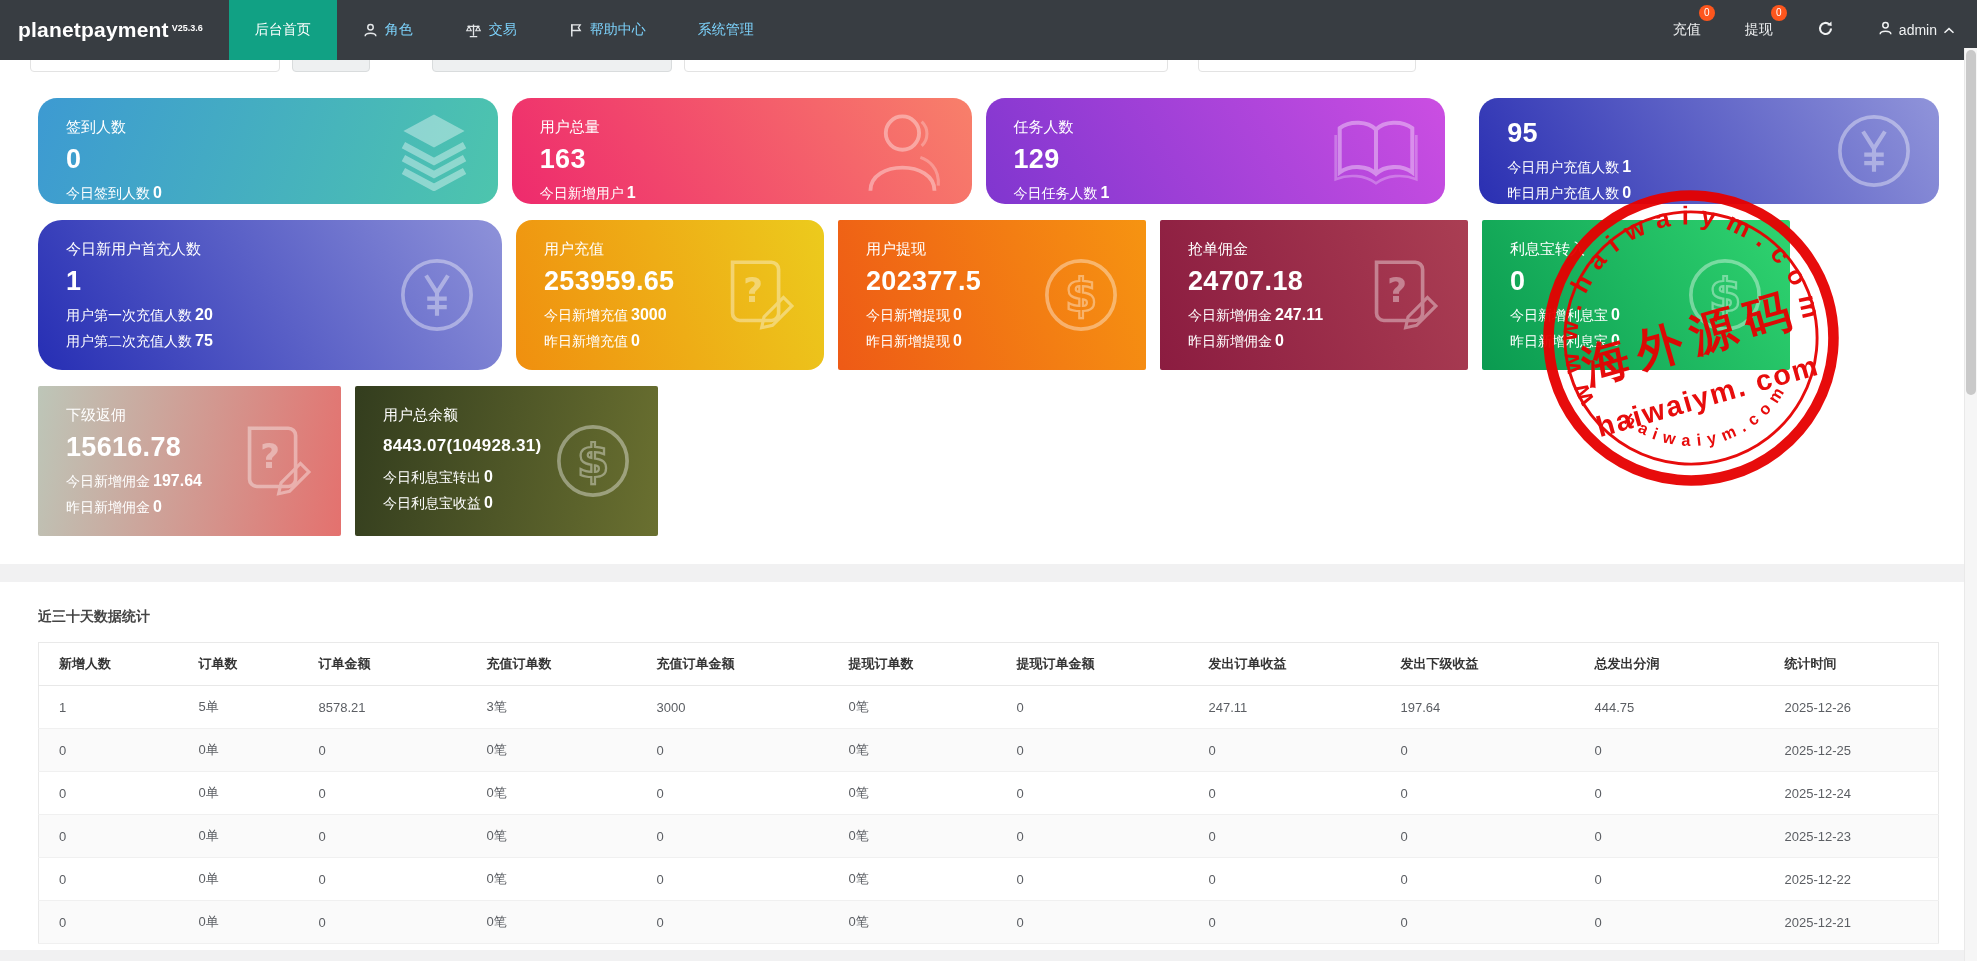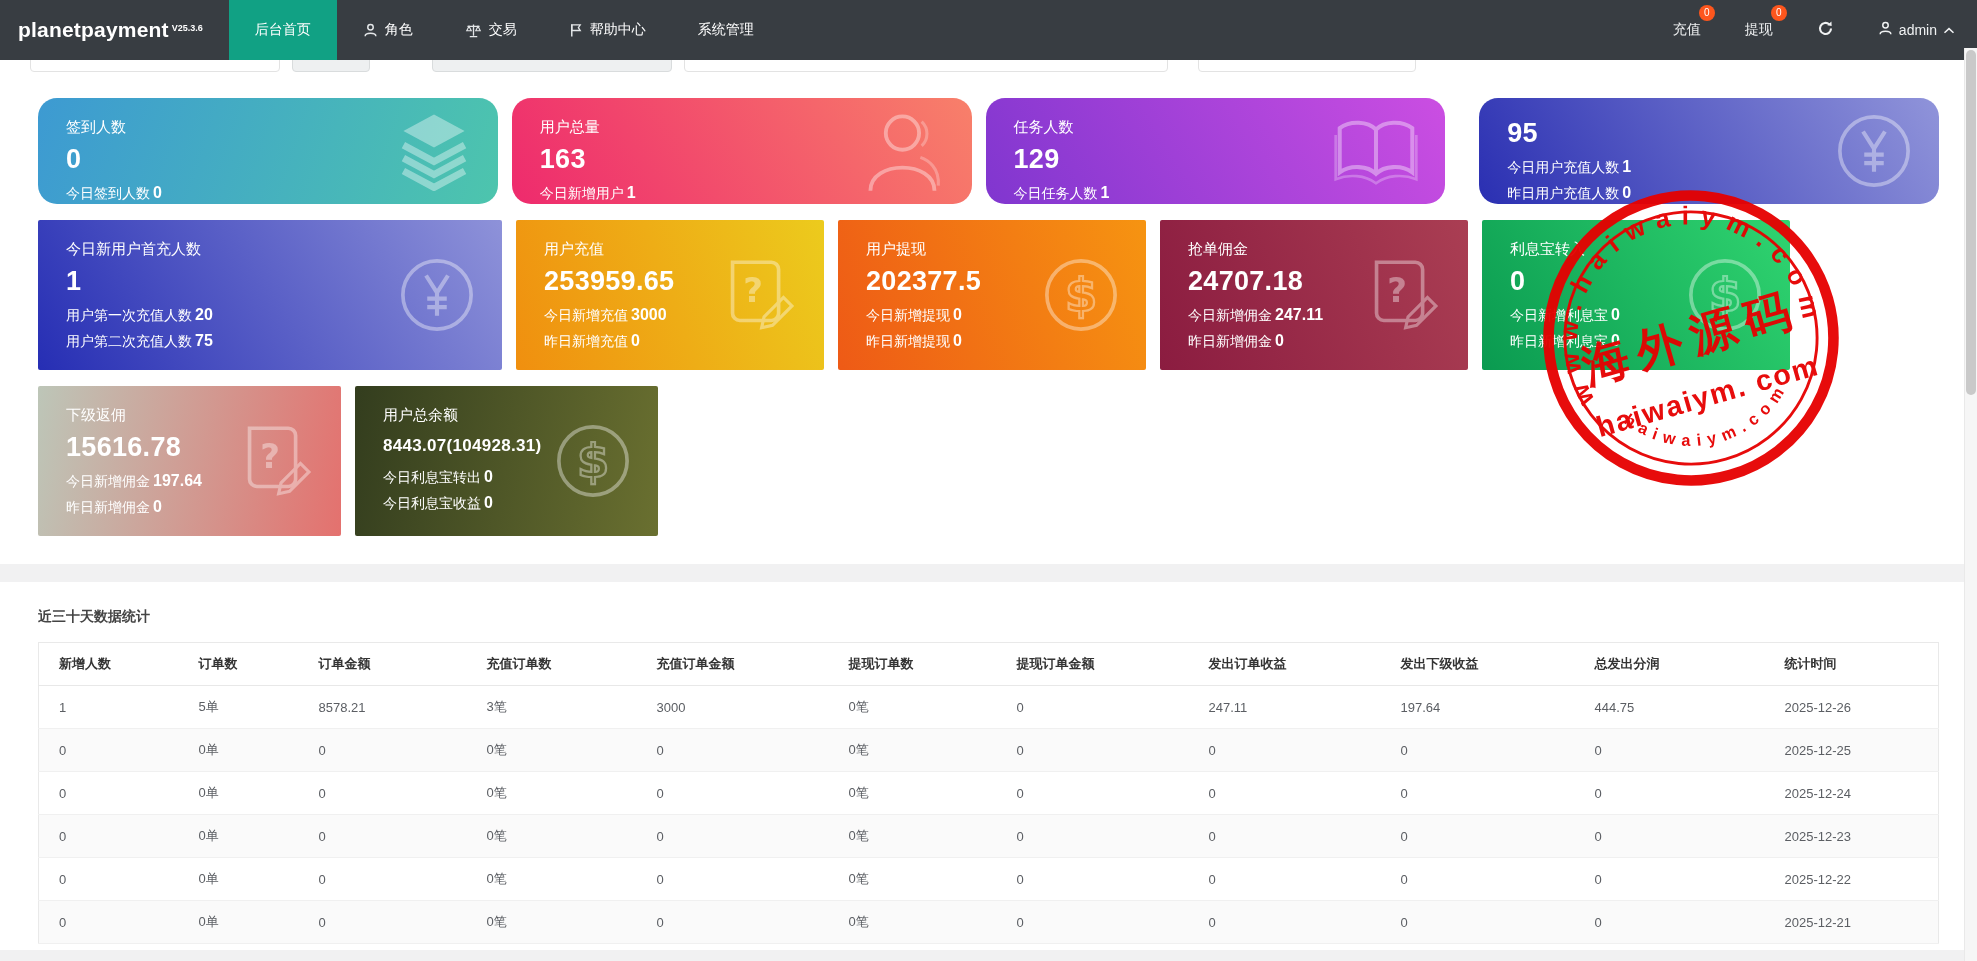--- a/index.html
+++ b/index.html
@@ -5,42 +5,42 @@
   * { margin:0; padding:0; box-sizing:border-box; }
   html,body { width:1977px; height:961px; overflow:hidden;
     font-family:"Liberation Sans","DejaVu Sans",sans-serif; background:#f1f1f2; }
 
   
   .navbar { height:60px; background:#383d42; display:flex; align-items:stretch; color:#fff; position:relative; z-index:10; }
   .logo-wrap { display:flex; align-items:baseline; padding:0 26px 0 18px; align-self:center; }
   .logo { font-size:21px; font-weight:700; letter-spacing:.2px; }
   .logo-version { font-size:9px; font-weight:700; margin-left:3px; position:relative; top:-6px;text-align:center; }
   .nav-menu { display:flex; align-items:stretch; }
-  .nav-item { display:flex; align-items:center; gap:7px; padding:0 26px; font-size:14px; color:#ffffff; cursor:pointer; }
+  .nav-item { display:flex; align-items:center; gap:7px; padding:0 26px; font-size:14px; color:#7dd3fc; cursor:pointer; }
   .nav-item.active { background:#11a184; color:#fff; }
   .nav-item svg { display:block; }
   .nav-right { margin-left:auto; display:flex; align-items:stretch; }
   .nav-action { display:flex; align-items:center; padding:0 22px; font-size:14px; color:#f0f2f3; position:relative; cursor:pointer; }
   .badge { position:absolute; top:5px; right:8px; min-width:16px; height:16px; border-radius:9px;
     background:#fd561d; color:#fff; font-size:10px; line-height:16px; text-align:center; padding:0 4px; }
   .admin-wrap { display:flex; align-items:center; gap:6px; }
 
   
   .tab-strip { height:14px; background:#fff; position:relative; overflow:hidden; }
   .tab-stub { position:absolute; top:-12px; height:24px; border:1px solid #e3e3e3; border-radius:4px; background:#fff; }
   .tab-stub.grey { background:#eef0f1; border-color:#d9dcdd; }
 
   
   .stats-panel { background:#fff; padding:24px 38px 12px; }
   .card-row { display:flex; gap:14px; margin-bottom:16px; }
   .card { position:relative; border-radius:2px; color:#fff; padding:20px 26px 0 28px; overflow:hidden; }
   .row-1 .card { flex:1; height:106px;border-radius:19px; }
   .row-1 .card:last-child { margin-left:20px; }
   .row-2 .card, .row-3 .card { flex:none; width:308px; height:150px; }
-  .row-2 .card:first-child { width:464px; }
+  .row-2 .card:first-child { width:464px;border-radius:24px; }
   .row-3 .card { width:303px; }
   .card-title { font-size:15px; margin-bottom:7px; }
   .card-value { font-size:27px; font-weight:700; margin-bottom:5px; letter-spacing:.3px; }
   .card-value.small { font-size:17px; line-height:27px; }
   .card-line { font-size:14px; line-height:26px; }
   .card-line .v { font-size:16px; font-weight:700; margin-left:3px; }
   .card-icon { position:absolute; right:26px; top:50%; transform:translateY(-50%); opacity:.38; }
   .card-icon svg { display:block; }
 
   
@@ -208,21 +208,21 @@
         <div class="card-value">1</div>
         <div class="card-line"><span>用户第一次充值人数</span><span class="v">20</span></div>
         <div class="card-line"><span>用户第二次充值人数</span><span class="v">75</span></div>
         <div class="card-icon">
           <svg width="78" height="78" viewBox="0 0 64 64">
             <circle cx="32" cy="32" r="28" fill="none" stroke="rgba(255,255,255,1)" stroke-width="3"></circle>
             <path d="M23 16 32 30 41 16M32 30V49M24 35H40M24 42H40" fill="none" stroke="rgba(255,255,255,1)" stroke-width="3.4"></path>
           </svg>
         </div>
       </div>
-      <div class="card" style="background: linear-gradient(70deg, rgb(240, 143, 15), rgb(236, 203, 29));">
+      <div class="card" style="background: linear-gradient(70deg, rgb(240, 143, 15), rgb(236, 203, 29)); border-radius: 16px;">
         <div class="card-title">用户充值</div>
         <div class="card-value">253959.65</div>
         <div class="card-line"><span>今日新增充值</span><span class="v">3000</span></div>
         <div class="card-line"><span>昨日新增充值</span><span class="v">0</span></div>
         <div class="card-icon">
           <svg width="80" height="78" viewBox="0 0 66 64">
             <path d="M12 5h32a6 6 0 0 1 6 6v36a6 6 0 0 1-6 6H18a6 6 0 0 1-6-6Z" fill="none" stroke="rgba(255,255,255,1)" stroke-width="3"></path>
             <text x="29" y="38" font-size="28" font-weight="bold" text-anchor="middle" fill="rgba(255,255,255,1)" font-family="DejaVu Sans, sans-serif">?</text>
             <path d="M38 50 54 34l7 7L45 57l-9 2Z" fill="none" stroke="rgba(255,255,255,1)" stroke-width="2.6"></path>
           </svg>

